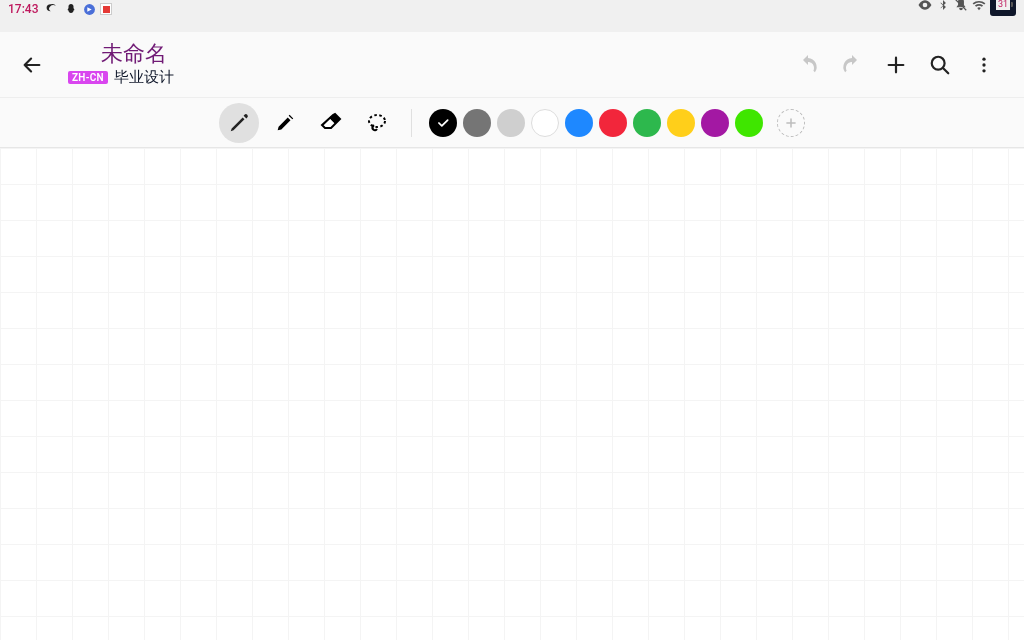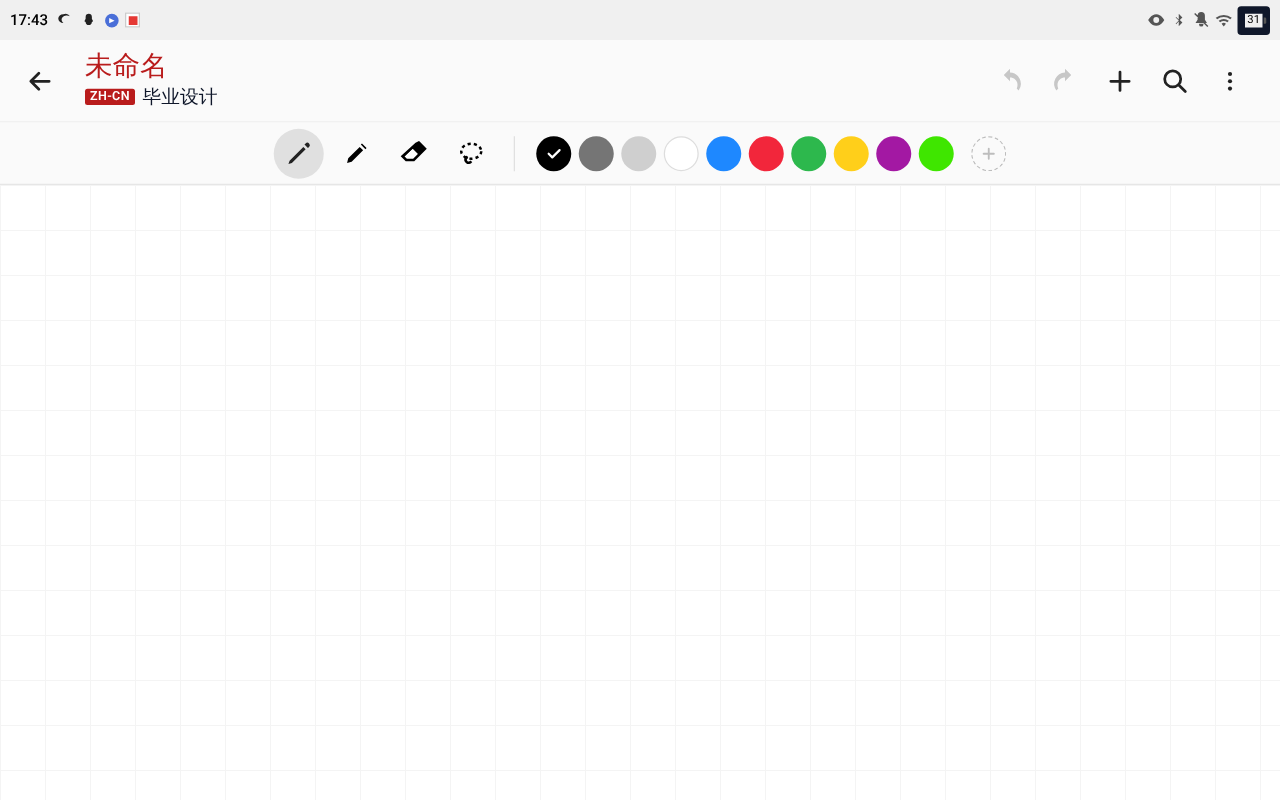--- a/index.html
+++ b/index.html
@@ -1,35 +1,35 @@
 <!DOCTYPE html>
 <html><head>
 <meta charset="utf-8">
 <style>
   * { box-sizing: border-box; margin: 0; padding: 0; }
   html, body { width: 1024px; height: 640px; font-family: -apple-system, Roboto, "Noto Sans", sans-serif; background: #fff; overflow: hidden; }
 
   
-  .statusbar { height: 22px; background: #f0f0f0; display: flex; align-items: center; justify-content: space-between; padding: 16px 8px; font-size: 12px; color: #000000; }
+  .statusbar { height: 22px; background: #f0f0f0; display: flex; align-items: flex-end; justify-content: space-between; padding: 16px 8px; font-size: 12px; color: #be185d; }
   .statusbar .left { display: flex; align-items: center; gap: 4px; }
   .statusbar .right { display: flex; align-items: center; gap: 4px; }
   .sb-ico { display:inline-flex; align-items:center; justify-content:center; width:14px; height:14px; }
   .sb-time { font-weight: 500; margin-right: 4px; }
   .sb-badge-red { width:12px; height:12px; background:#fff; border:1px solid #ccc; display:flex; align-items:center; justify-content:center; }
   .sb-badge-red::after { content:""; width:7px; height:7px; background:#e53935; }
   .batt-box { border:6px solid #0f172a; border-radius:3px; padding:0 2px; font-size:9px; line-height:11px; display:flex; align-items:center; position:relative; }
   .batt-box::after { content:""; position:absolute; right:-3px; top:3px; width:2px; height:5px; background:#555; border-radius:0 1px 1px 0;}
 
   
   .header { height: 66px; background: #fafafa; display:flex; align-items:center; padding: 0 18px 0 12px; border-bottom: 1px solid #eee; }
   .back-btn { width: 40px; height:40px; display:flex; align-items:center; justify-content:center; cursor:pointer; }
   .titleblock { margin-left: 16px; flex: 0 0 auto; }
-  .title { font-size: 22px; color: #b91c1c; font-weight: 400; line-height: 1.1; }
+  .title { font-size: 22px; color: #701a75; font-weight: 400; line-height: 1.1; margin-left: 33px; }
   .subtitle-row { display:flex; align-items:center; gap:6px; margin-top:2px; }
-  .lang-chip { background:#b91c1c; color:#fff; font-size:10px; font-weight:600; padding:1px 4px; border-radius:2px; letter-spacing:0.3px; }
+  .lang-chip { background:#d946ef; color:#fff; font-size:10px; font-weight:600; padding:1px 4px; border-radius:2px; letter-spacing:0.3px; }
   .subtitle { font-size: 15px; color:#0f172a; }
   .header-spacer { flex:1; }
   .hdr-btn { width:44px; height:44px; display:flex; align-items:center; justify-content:center; cursor:pointer; color:#555; }
   .hdr-btn.disabled { color:#c7c7c7; }
 
   
   .toolbar { height: 50px; background:#fafafa; border-bottom:1px solid #e6e6e6; display:flex; align-items:center; justify-content:center; gap:8px; }
   .tool-btn { width:40px; height:40px; border-radius:50%; display:flex; align-items:center; justify-content:center; cursor:pointer; }
   .tool-btn.selected { background:#e0e0e0; }
   .divider { width:1px; height:28px; background:#e0e0e0; margin: 0 6px; }

